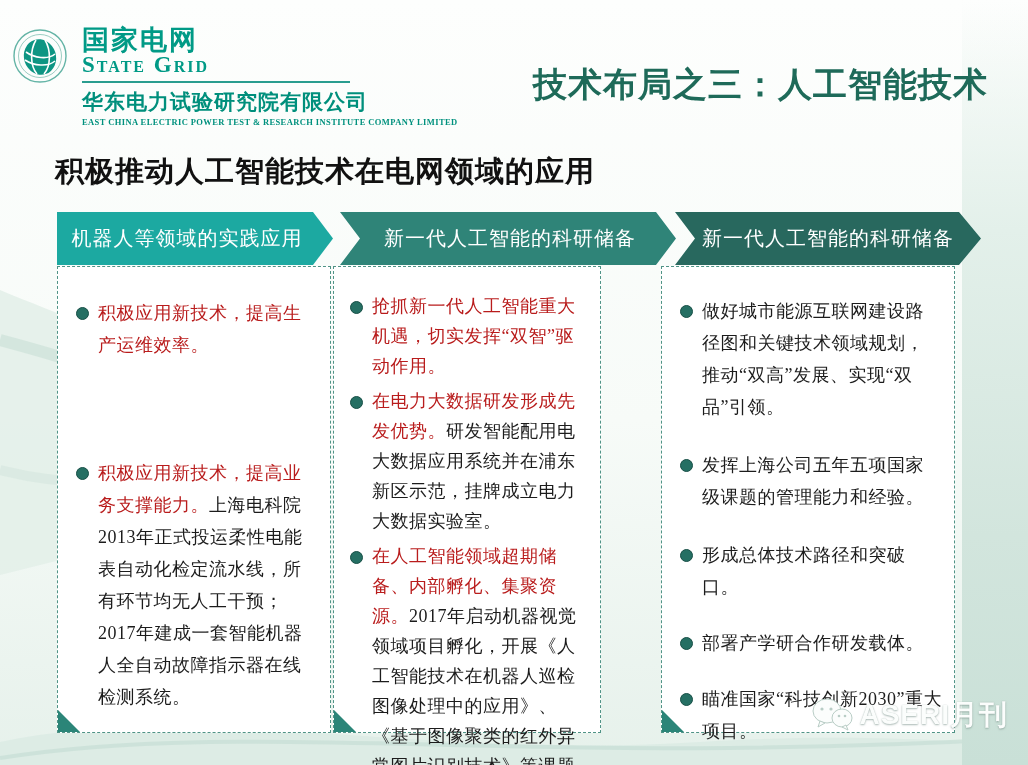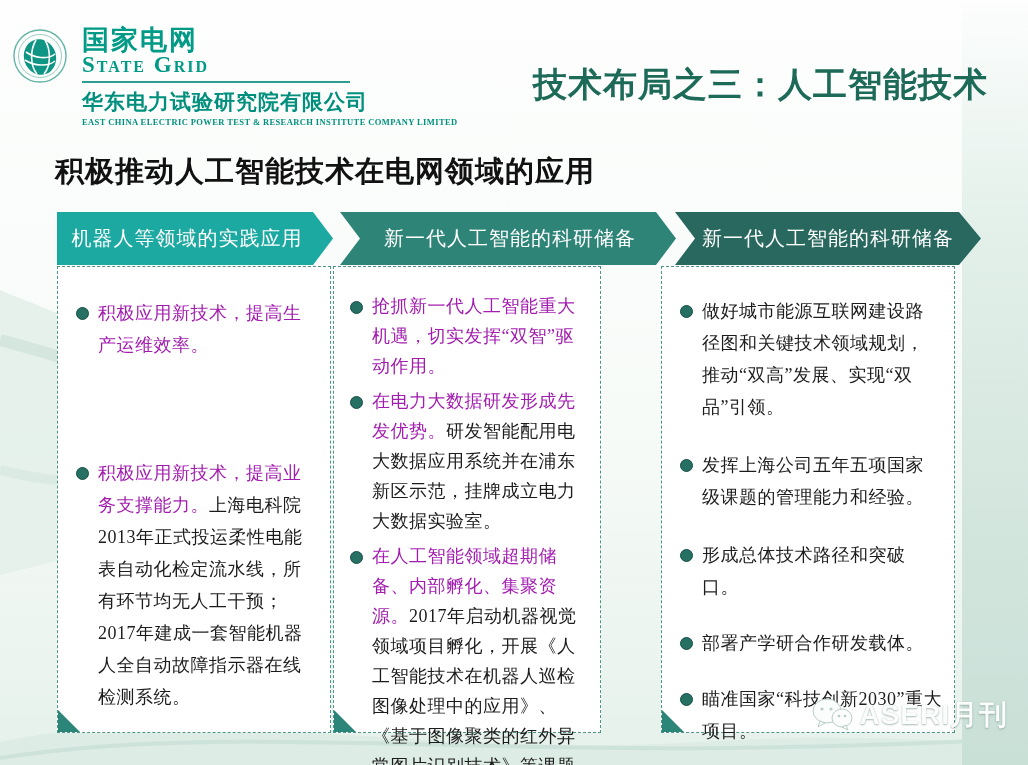--- a/index.html
+++ b/index.html
@@ -54,21 +54,21 @@
   .panel3{left:661px;width:294px;padding:28px 12px 0 16px;}
   .corner{position:absolute;left:0;bottom:0;width:0;height:0;
           border-bottom:22px solid #2b8578;border-right:22px solid transparent;}
 
   .bullet{display:flex;align-items:flex-start;}
   .dot{flex:0 0 11px;width:11px;height:11px;border-radius:50%;
        background:#256f63;border:1px solid #174f46;margin:10px 9px 0 2px;}
   .btext{margin:0;font-size:18px;letter-spacing:.5px;}
   .panel1 .btext,.panel3 .btext{line-height:32px;}
   .panel2 .btext{line-height:30px;}
-  .teal{color:#a21caf;} .dark{color:#1c1c1c;}
+  .teal{color:#b91c1c;} .dark{color:#1c1c1c;}
 
   .p1-b1{margin-bottom:96px;}
   .panel2 .bullet{margin-bottom:5px;}
   .p3-b1,.p3-b2{margin-bottom:26px;}
   .p3-b3,.p3-b4{margin-bottom:24px;}
 
   
   .watermark{position:absolute;right:20px;top:696px;display:flex;align-items:center;}
   .wm-icon{width:42px;height:36px;margin-right:6px;}
   .wm-label{font-family:"Liberation Sans","DejaVu Sans",sans-serif;

